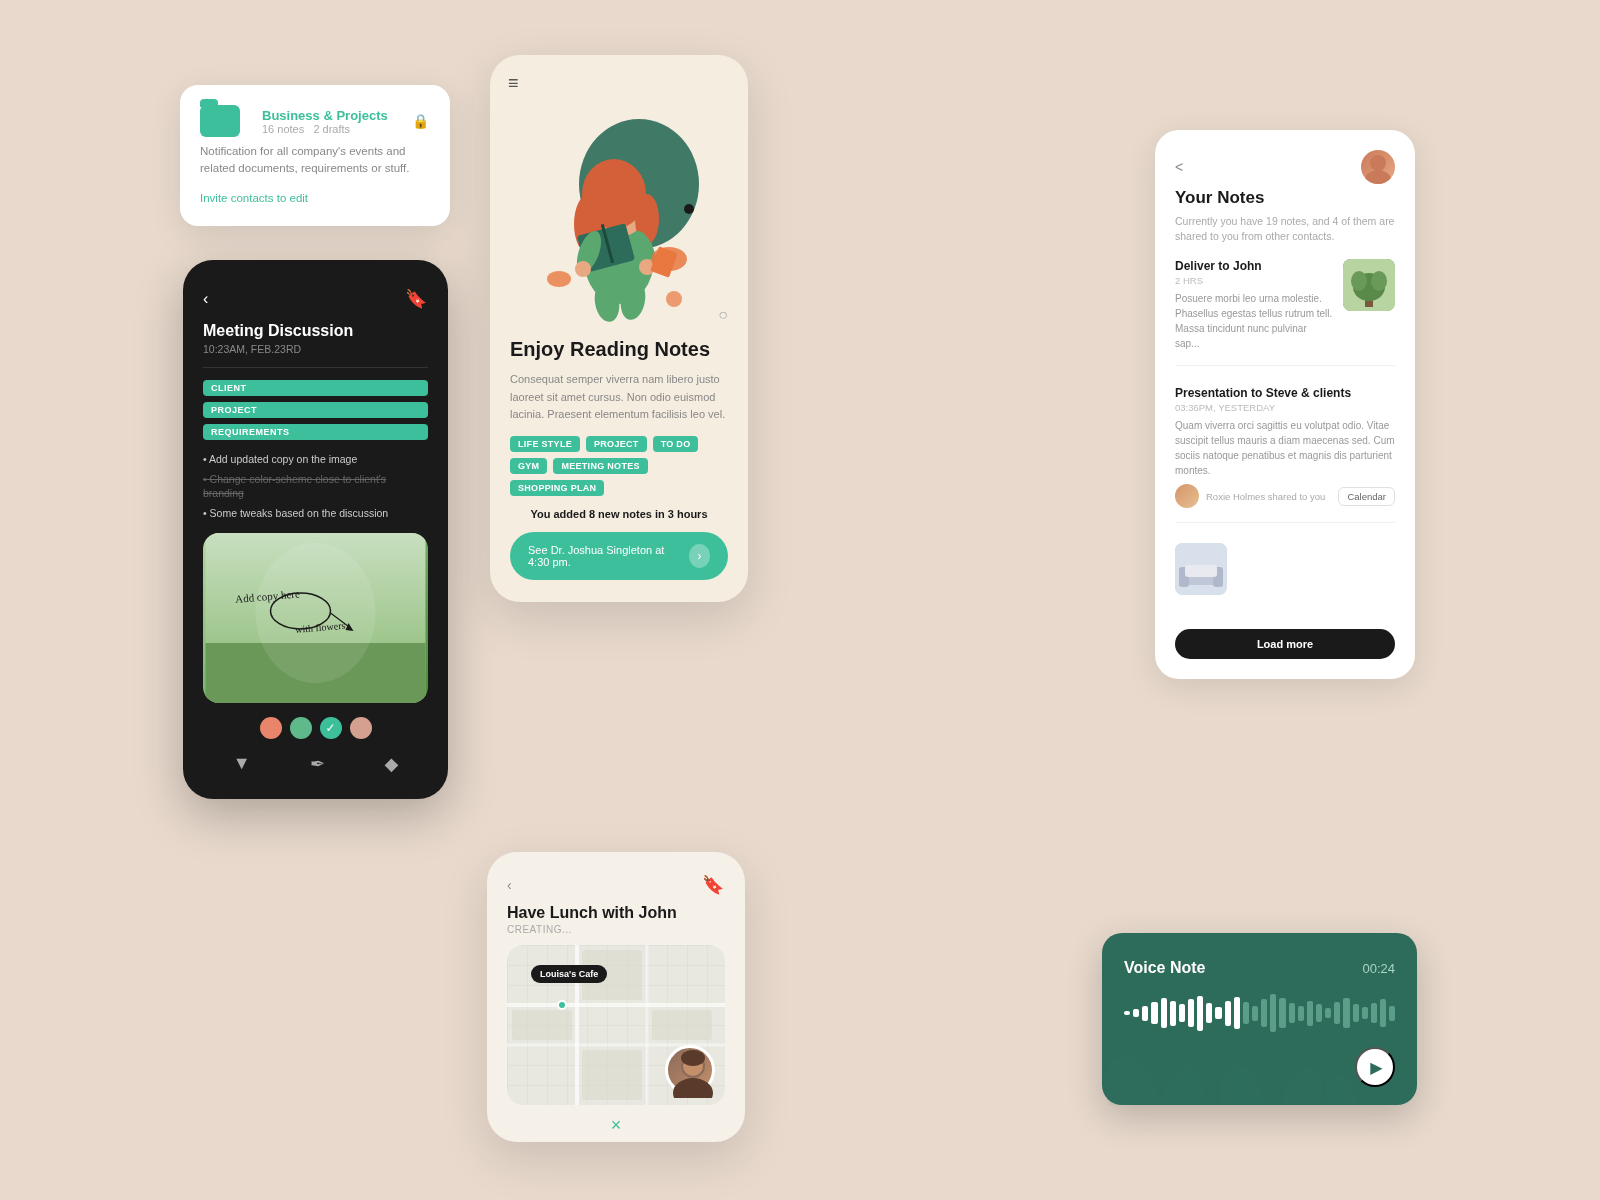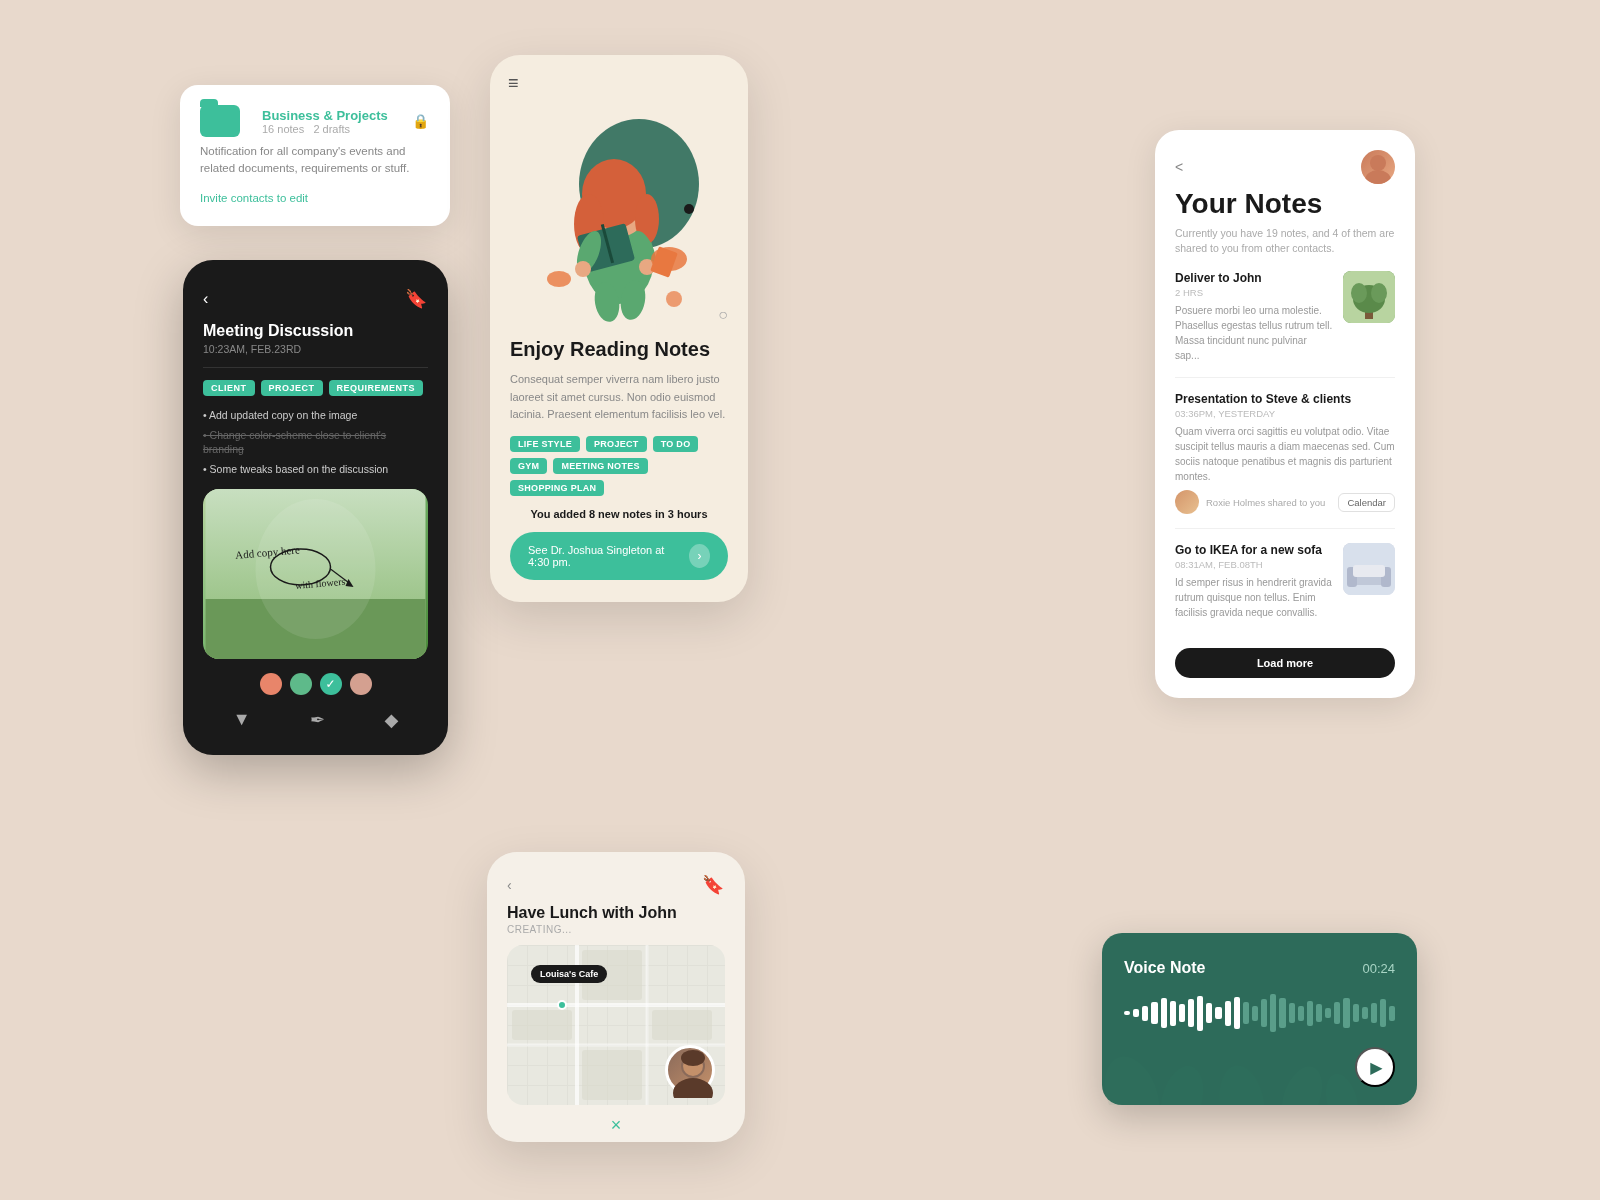--- a/index.html
+++ b/index.html
@@ -118,20 +118,21 @@
     .divider {
       height: 1px;
       background: #333;
       margin-bottom: 12px;
     }
     .tags {
       display: flex;
       gap: 6px;
       flex-wrap: wrap;
       margin-bottom: 12px;
+      flex-direction: column;
     }
     .tag {
       background: #3dbf9b;
       color: #fff;
       font-size: 9px;
       font-weight: 700;
       padding: 3px 8px;
       border-radius: 4px;
       letter-spacing: 0.5px;
     }
@@ -307,33 +308,33 @@
       cursor: pointer;
     }
     .notes-avatar {
       width: 34px;
       height: 34px;
       border-radius: 50%;
       background: linear-gradient(135deg, #c97a5a, #e8a882);
       overflow: hidden;
     }
     .notes-title {
-      font-size: 28px;
+      font-size: 17px;
       font-weight: 800;
       color: #1a1a1a;
       margin-bottom: 6px;
     }
     .notes-subtitle {
       font-size: 10.5px;
       color: #aaa;
       line-height: 1.4;
       margin-bottom: 16px;
     }
     .note-item {
-      margin-bottom: 14px;
+      margin-bottom: 20px;
       padding-bottom: 14px;
       border-bottom: 1px solid #f0f0f0;
     }
     .note-item:last-of-type {
       border-bottom: none;
     }
     .note-item-header {
       display: flex;
       align-items: flex-start;
       justify-content: space-between;
@@ -757,25 +758,20 @@
       <div class="shared-user">
         <div class="shared-avatar"></div>
         <span class="shared-text">Roxie Holmes shared to you</span>
       </div>
       <button class="calendar-btn">Calendar</button>
     </div>
   </div>
 
   <div class="note-item">
     <div class="note-item-header">
-      <div class="note-item-text">
-        <div class="note-item-title">Go to IKEA for a new sofa</div>
-        <div class="note-item-time">08:31AM, FEB.08TH</div>
-        <div class="note-item-desc">Id semper risus in hendrerit gravida rutrum quisque non tellus. Enim facilisis gravida neque convallis.</div>
-      </div>
       <div class="note-thumb-sofa">
         <svg viewBox="0 0 52 52" width="52" height="52">
           <rect width="52" height="52" rx="8" fill="#d8e0ec"></rect>
           <rect x="8" y="28" width="36" height="14" rx="4" fill="#c0c8d8"></rect>
           <rect x="4" y="24" width="10" height="20" rx="3" fill="#b0b8cc"></rect>
           <rect x="38" y="24" width="10" height="20" rx="3" fill="#b0b8cc"></rect>
           <rect x="10" y="22" width="32" height="12" rx="3" fill="#e8eaf0"></rect>
         </svg>
       </div>
     </div>

